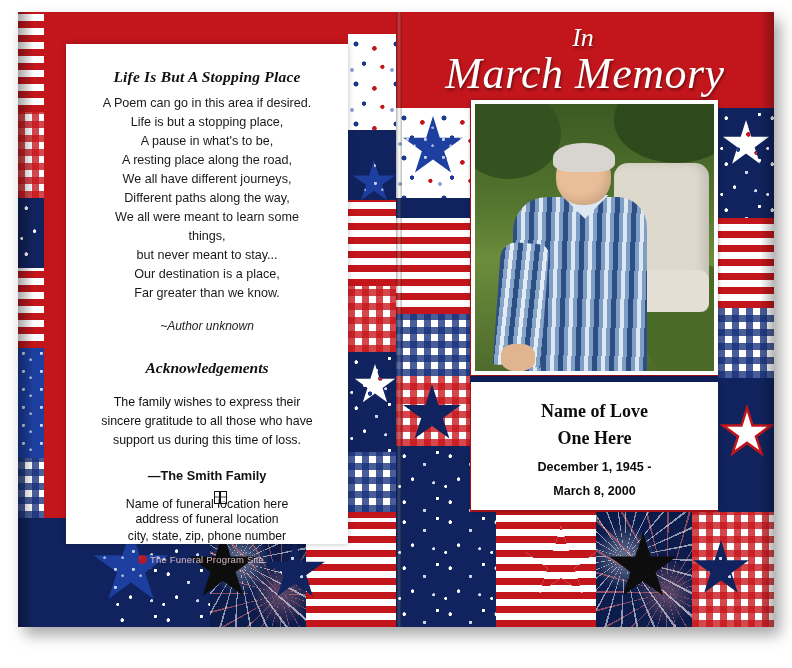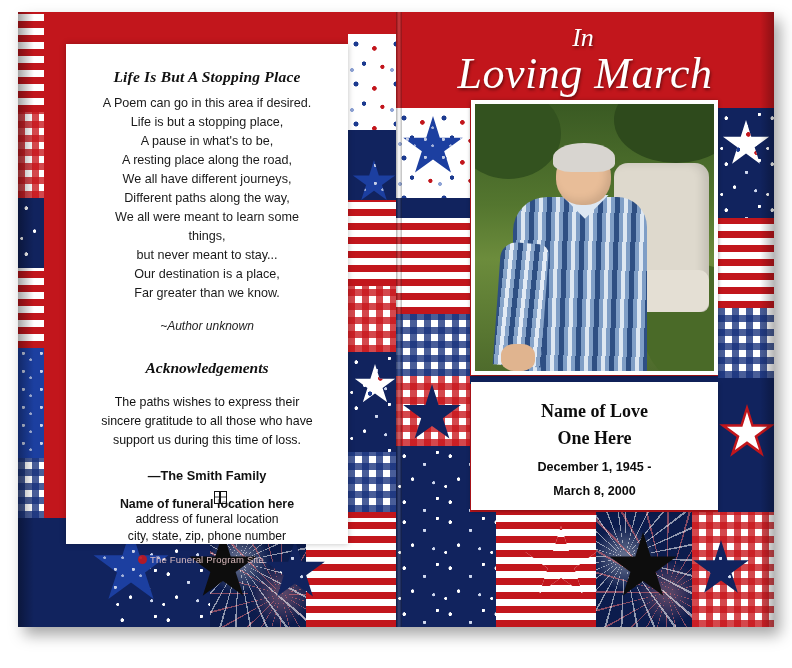--- a/index.html
+++ b/index.html
@@ -190,21 +190,21 @@
     font-size: 12.4px;
     line-height: 19px;
   }
   .ack-family {
     font-size: 12.8px;
     font-weight: bold;
     margin-top: 18px;
   }
   .svc-name {
     font-size: 12.4px;
-    font-weight: bold;
+    font-weight: normal;
     margin-top: 14px;
   }
   .svc-line {
     font-size: 12.2px;
     line-height: 17px;
   }
 
   
   .cursor-mark {
     position: absolute;
@@ -414,21 +414,21 @@
         <div class="poem-line">Different paths along the way,</div>
         <div class="poem-line">We all were meant to learn some</div>
         <div class="poem-line">things,</div>
         <div class="poem-line">but never meant to stay...</div>
         <div class="poem-line">Our destination is a place,</div>
         <div class="poem-line">Far greater than we know.</div>
 
         <div class="poem-author">~Author unknown</div>
 
         <div class="ack-title">Acknowledgements</div>
-        <div class="ack-line">The paths wishes to express their</div>
+        <div class="ack-line">The family wishes to express their</div>
         <div class="ack-line">sincere gratitude to all those who have</div>
         <div class="ack-line">support us during this time of loss.</div>
 
         <div class="ack-family">—The Smith Family</div>
 
         <div class="svc-name">Name of funeral location here</div>
         <div class="svc-line">address of funeral location</div>
         <div class="svc-line">city, state, zip, phone number</div>
       </div>
 
@@ -475,21 +475,21 @@
         <div class="tile p-fireworks" style="left:200px;top:500px;width:96px;height:115px;"></div>
         <div class="tile p-gingham-red" style="left:296px;top:500px;width:82px;height:115px;"></div>
 
         <div class="star p-stripes" style="left:128px;top:514px;width:74px;height:74px;"></div>
         <div class="star" style="left:212px;top:520px;width:70px;height:70px;background:#0d0d0d;"></div>
         <div class="star p-stars-navy" style="left:296px;top:528px;width:58px;height:58px;"></div>
       </div>
 
       <div class="cover-title">
         <span class="in">In</span><br>
-        <span class="loving">Loving March</span>
+        <span class="loving">March Memory</span>
       </div>
 
       <div class="photo-frame">
         <div class="photo">
           <div class="leaf" style="left:-8%;top:-6%;width:44%;height:34%;background:#33521f;"></div>
           <div class="leaf" style="left:58%;top:-10%;width:52%;height:32%;background:#2e4a1c;"></div>
           <div class="leaf" style="left:70%;top:60%;width:46%;height:46%;background:#4a6a28;"></div>
           <div class="chair-back"></div>
           <div class="chair-arm"></div>
           <div class="torso"></div>

